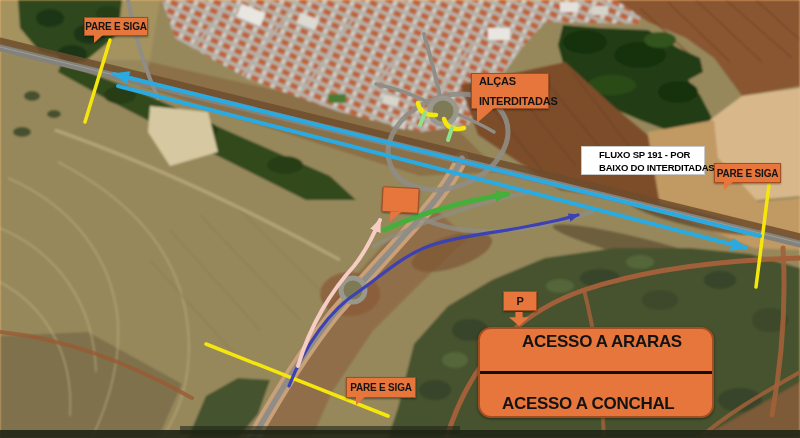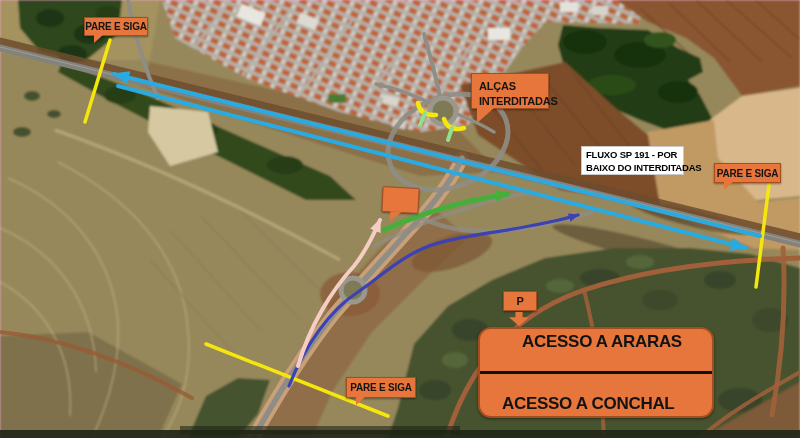--- a/index.html
+++ b/index.html
@@ -1,58 +1,58 @@
 <!DOCTYPE html>
 <html><head>
 <meta charset="utf-8">
 <style>
   html,body{margin:0;padding:0;background:#222;}
   .stage{
     position:relative;width:800px;height:438px;overflow:hidden;
     font-family:"Liberation Sans","DejaVu Sans",sans-serif;
-    background:#f9a8d4;
+    background:#fdba74;
   }
   .stage svg{position:absolute;left:0;top:0;}
   
   .callout{
     position:absolute;box-sizing:border-box;
     background:#E6763C;border:1px solid #A34E20;
     color:#141414;font-weight:bold;
     display:flex;align-items:center;justify-content:center;
     box-shadow:0 1px 2px rgba(0,0,0,.4);
     letter-spacing:-0.2px;white-space:nowrap;
   }
   .tail-s::after{content:"";position:absolute;top:100%;left:9px;width:0;height:0;
     border-top:8px solid #E6763C;border-right:9px solid transparent;}
   .tail-b::after{content:"";position:absolute;top:100%;left:5px;width:0;height:0;
     border-top:15px solid #E6763C;border-right:17px solid transparent;}
   .c-tl{left:84px;top:17px;width:64px;height:19px;font-size:10px;}
   .c-right{left:714px;top:163px;width:67px;height:20px;font-size:10px;}
   .c-bottom{left:346px;top:377px;width:70px;height:21px;font-size:10px;}
   .c-alcas{left:471px;top:73px;width:78px;height:36px;font-size:11px;
-    flex-direction:column;align-items:flex-start;justify-content:flex-end;
+    flex-direction:column;align-items:flex-start;justify-content:space-between;
     padding-left:7px;line-height:1.3;}
   .c-p{left:503px;top:291px;width:34px;height:20px;font-size:11px;}
   .p-arrow{
     position:absolute;left:509px;top:312px;width:20px;height:14px;background:#E6763C;
     clip-path:polygon(32% 0,68% 0,68% 38%,100% 38%,50% 100%,0 38%,32% 38%);
   }
   .device-marker{
     position:absolute;left:382px;top:187px;width:35px;height:24px;
     background:#E6763C;border:1px solid #A34E20;border-radius:2px;
     transform:rotate(3deg);box-shadow:0 1px 2px rgba(0,0,0,.4);
   }
   .device-marker::after{content:"";position:absolute;top:100%;left:8px;width:0;height:0;
     border-top:10px solid #E6763C;border-right:11px solid transparent;}
   
   .info-box{
-    position:absolute;left:581px;top:146px;width:103px;height:29px;box-sizing:border-box;
+    position:absolute;left:581px;top:146px;width:124px;height:29px;box-sizing:border-box;
     background:#FFFFFF;border:1px solid #c9c9c9;color:#000;
     font-size:9.5px;font-weight:bold;line-height:1.35;
-    padding:2px 4px;letter-spacing:-0.2px;white-space:nowrap;
+    padding:2px 17px;letter-spacing:-0.2px;white-space:nowrap;
   }
   
   .access-panel{
     position:absolute;left:478px;top:327px;width:236px;height:91px;box-sizing:border-box;
     background:#E6763C;border:2px solid #A34E20;border-radius:13px;
     overflow:hidden;display:flex;flex-direction:column;
     box-shadow:0 1px 3px rgba(0,0,0,.45);
     gap:17px;
   }
   .access-row{flex:1;display:flex;align-items:center;color:#131313;

